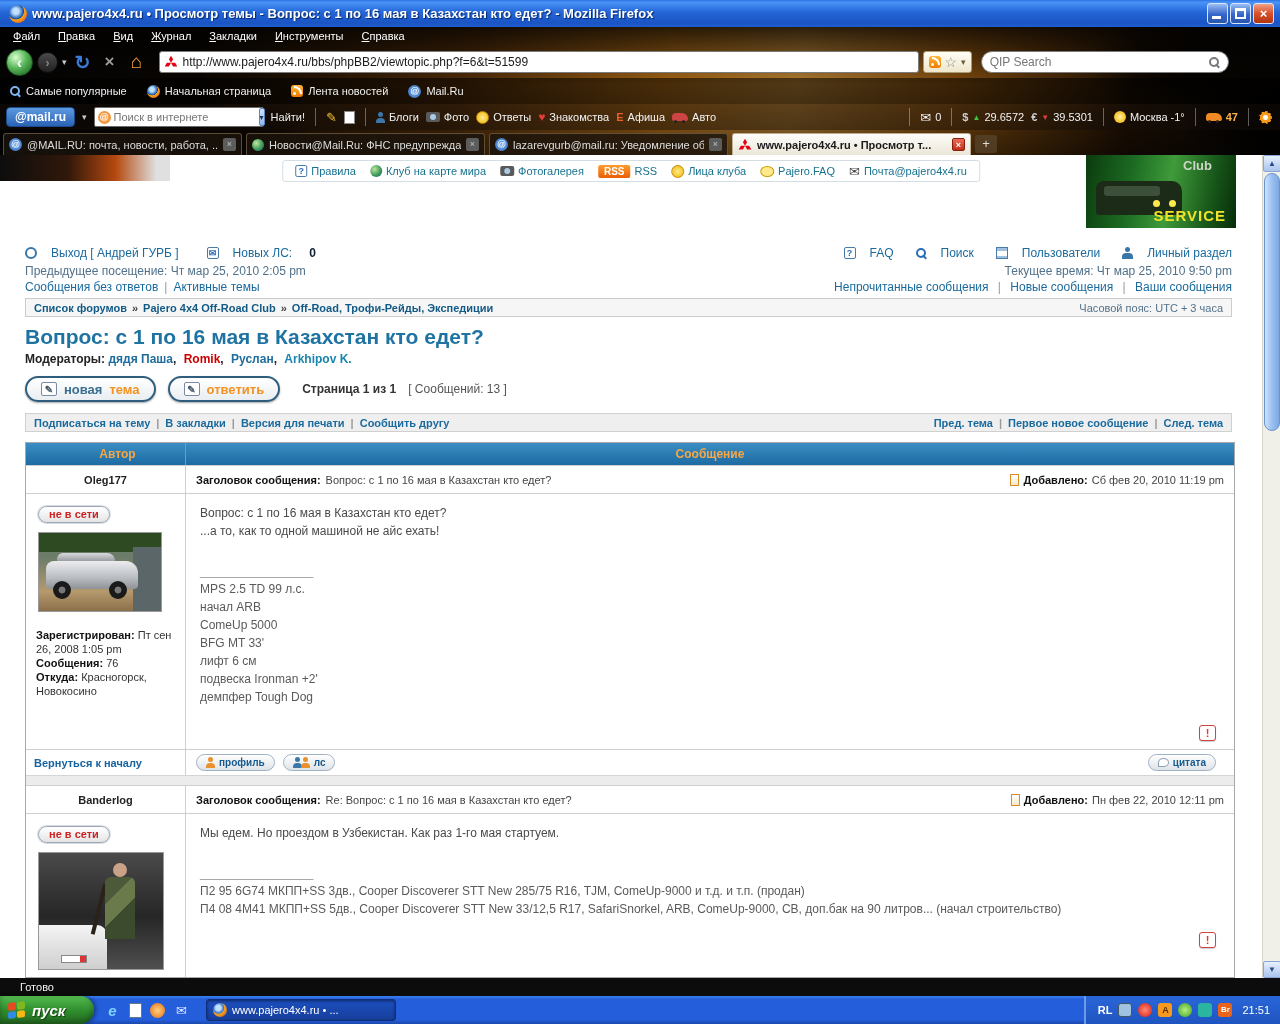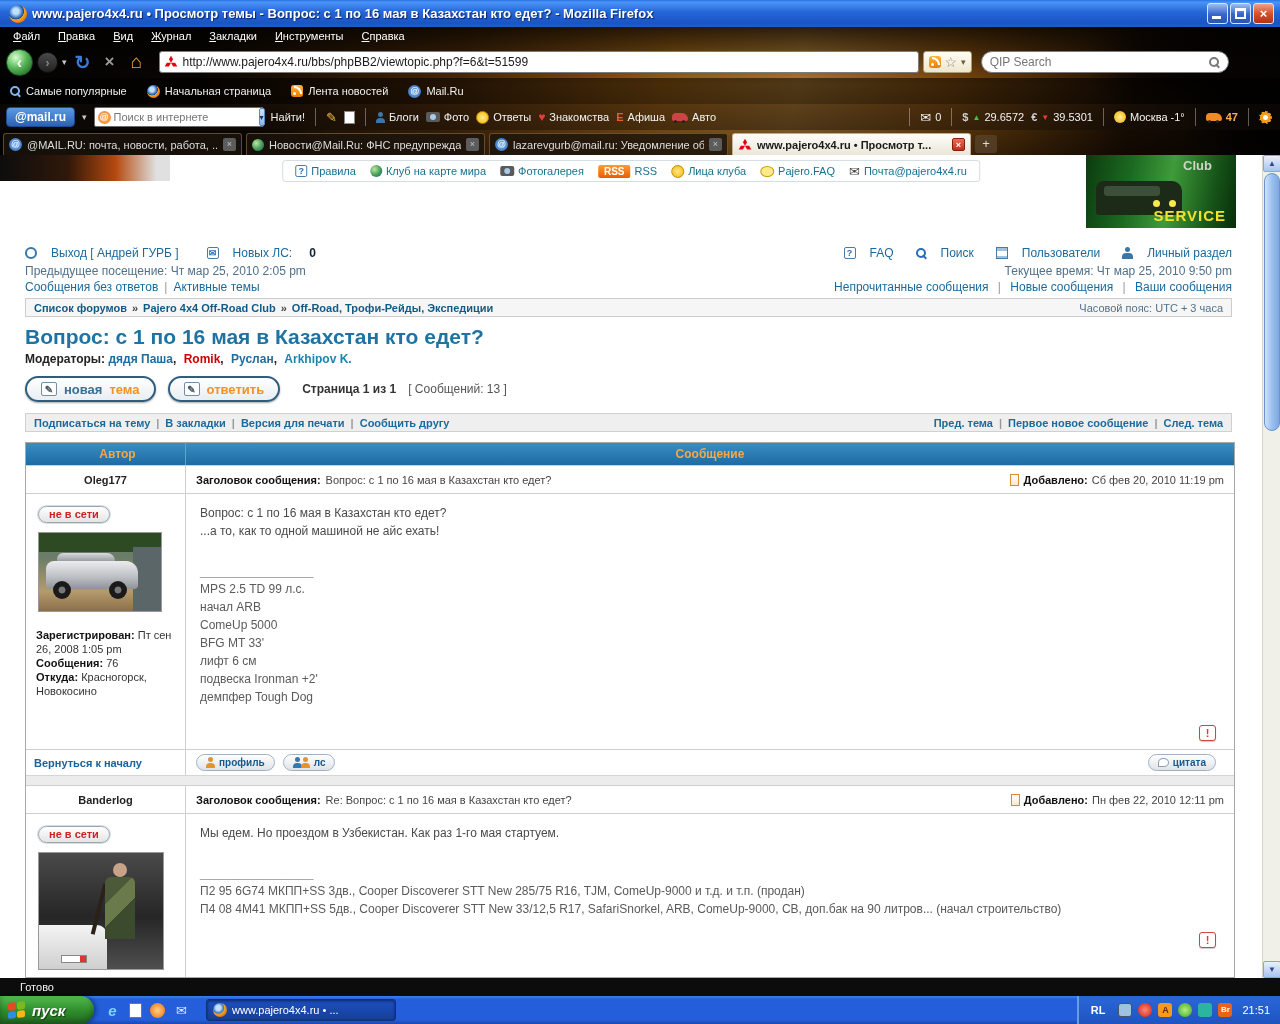--- a/index.html
+++ b/index.html
@@ -295,21 +295,21 @@
   .ql-media { width:15px; height:15px; border-radius:50%; background:radial-gradient(#ffd27f,#e86a10); }
   .ql-mail { color:#dce8ff; font-size:13px; }
   .task-btn { height:22px; width:190px; margin-left:6px; display:flex; align-items:center; gap:5px;
     padding:0 6px; background:linear-gradient(#1c4fc0,#173f9b); border:1px solid #0f2f7a; border-radius:3px;
     color:#fff; font-size:11px; box-shadow:inset 0 1px 3px rgba(0,0,0,.5); }
   .task-btn .ff-mini { width:14px; height:14px; border-radius:50%;
     background:radial-gradient(circle at 38% 35%, #bfe0ff 0 20%, #3c77c2 42%, #f7a223 50%, #b35408 95%); }
   .task-label { white-space:nowrap; overflow:hidden; }
   .tray { margin-left:auto; height:28px; display:flex; align-items:center; gap:6px; padding:0 10px 0 12px;
     background:linear-gradient(#2a66d9,#1f54bf); border-left:2px solid #6a9ae8; }
-  .lang { color:#fff; font-size:11px; font-weight:bold; margin-right:7px; }
+  .lang { color:#fff; font-size:11px; font-weight:bold; margin-right:0; }
   .tray-ico { width:14px; height:14px; border-radius:3px; font-size:9px; font-weight:bold;
     text-align:center; line-height:14px; color:#fff; }
   .ti-display { background:#9ec2e0; border:1px solid #456; }
   .ti-red { background:radial-gradient(#ff8a7a,#d41a0a); border-radius:50%; }
   .ti-a { background:#f59a1d; color:#5a3000; }
   .ti-green { background:radial-gradient(#b4f07f,#3fa123); border-radius:50%; }
   .ti-teal { background:#2ab5a0; }
   .ti-br { background:#e8641a; font-size:8px; }
   .clock { color:#fff; font-size:11px; margin-left:4px; }
 </style>

